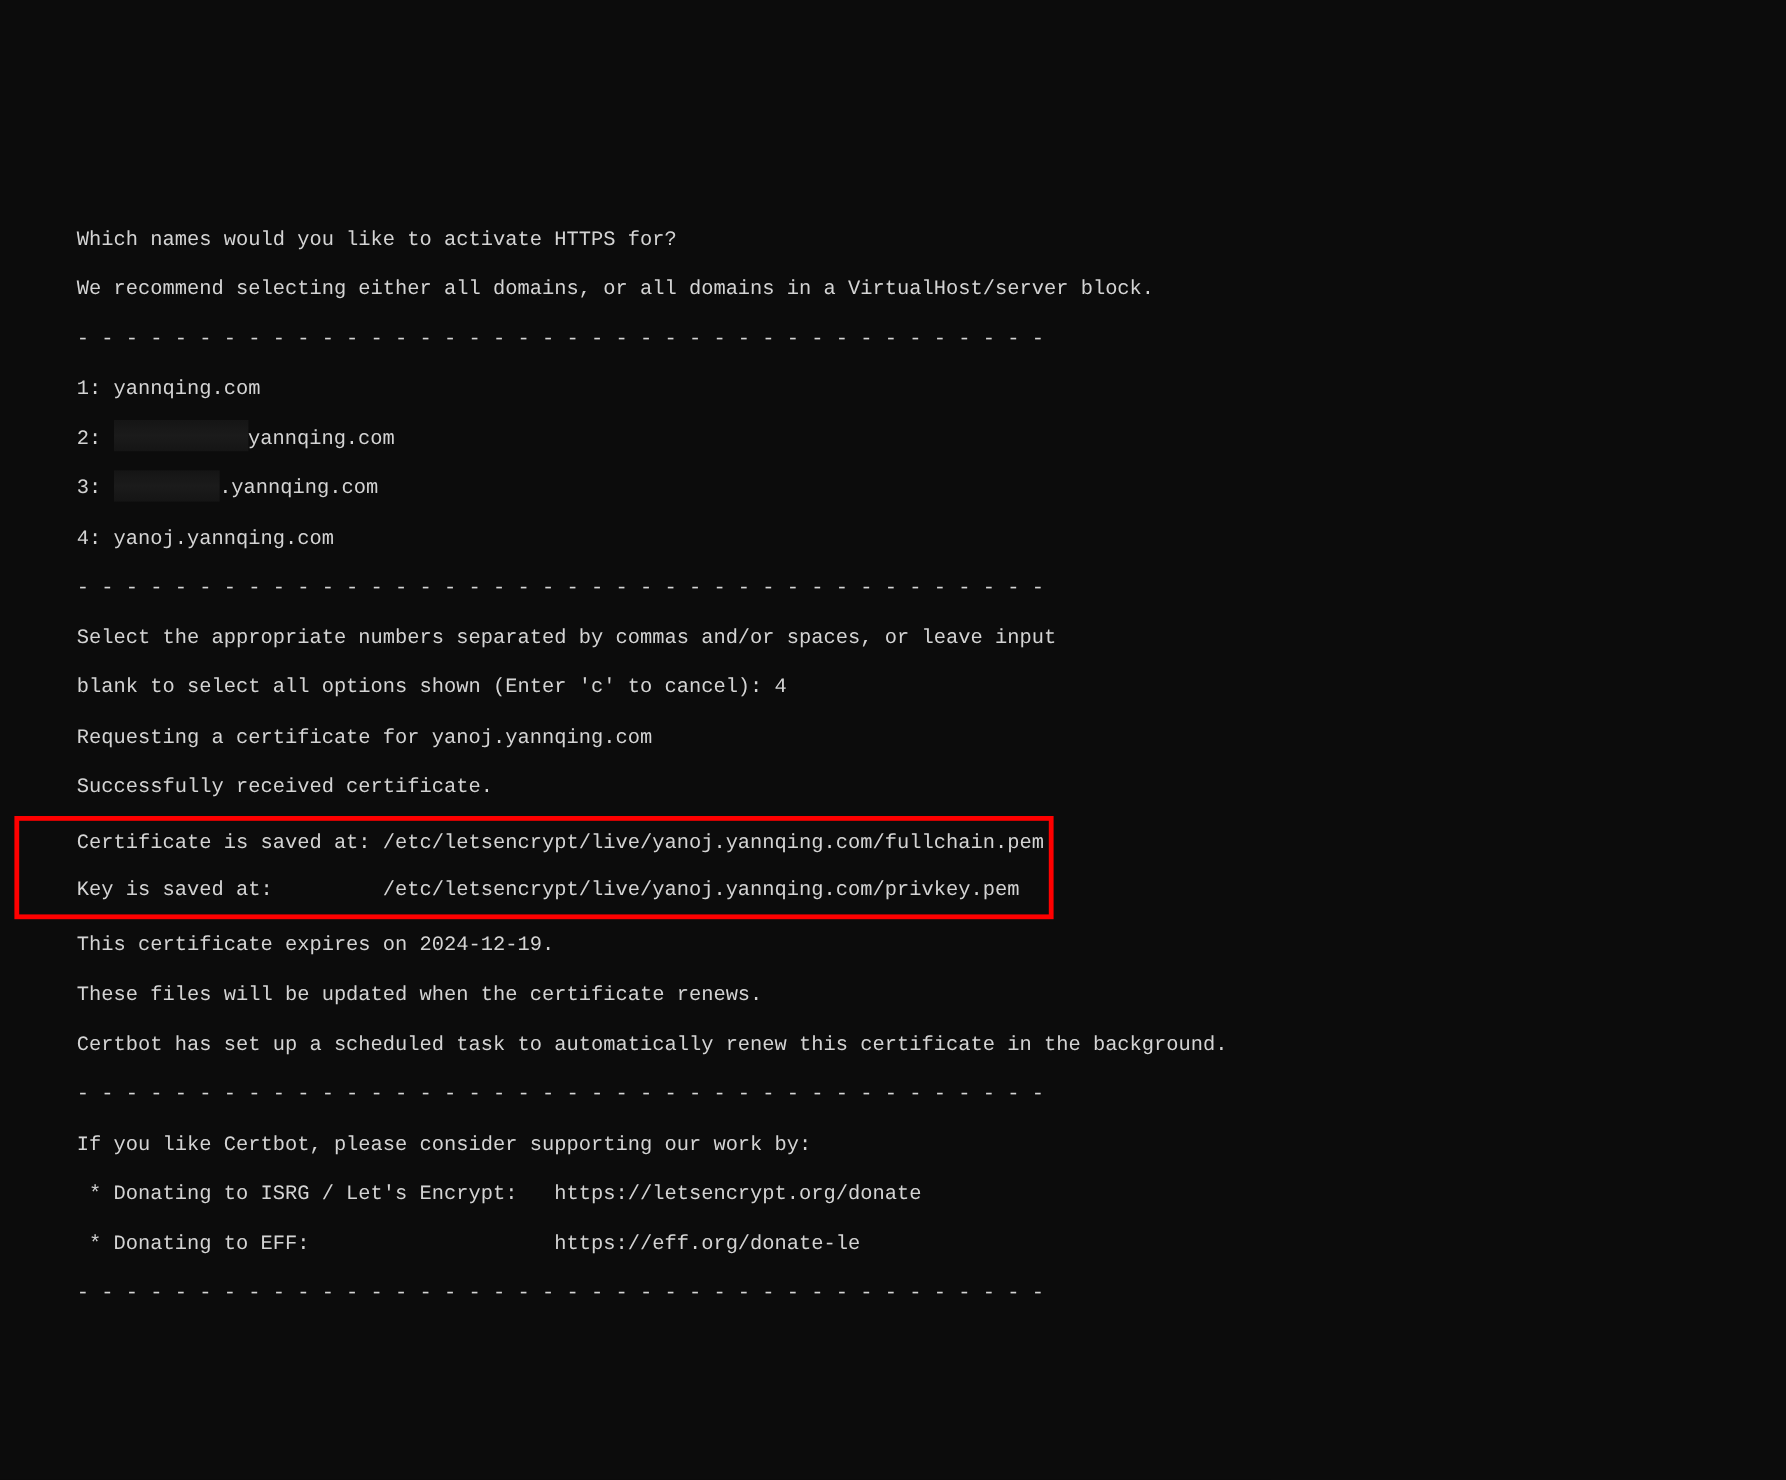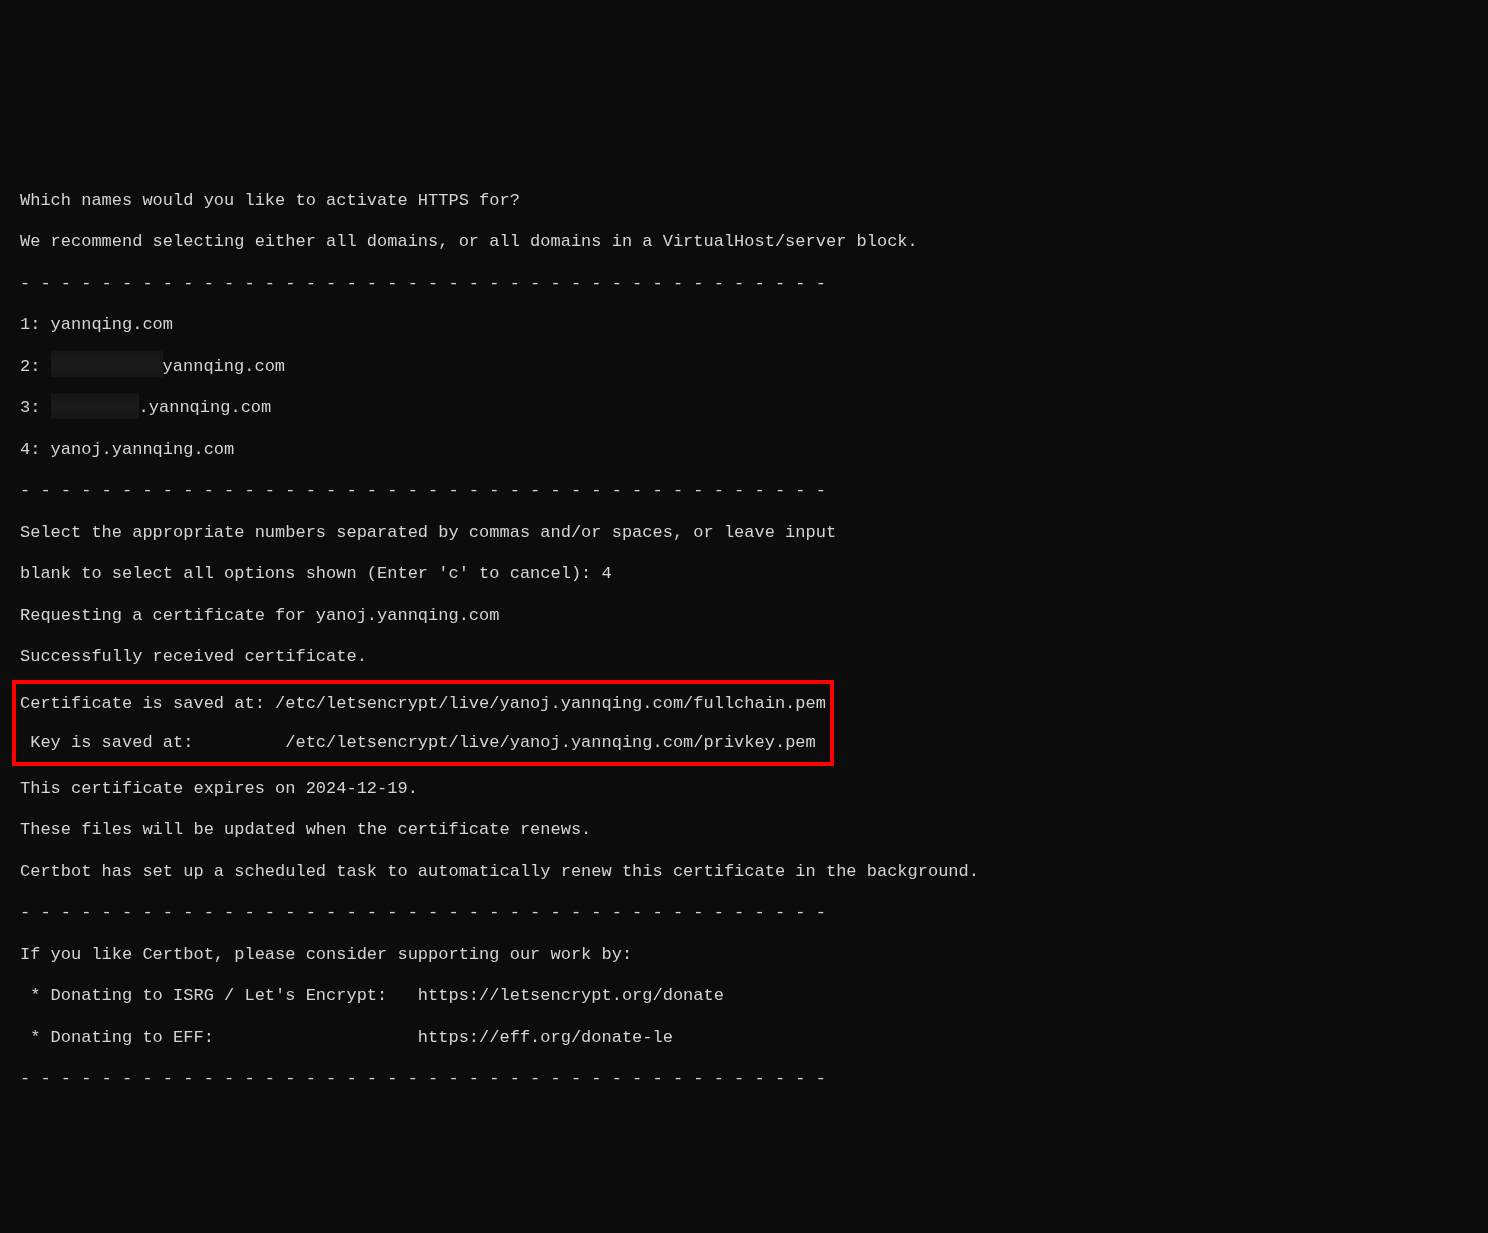--- a/index.html
+++ b/index.html
@@ -8,39 +8,38 @@
       color: #d4d4d4;
       font-family: 'Consolas', 'Courier New', monospace;
       font-size: 17px;
       padding: 14px 20px;
       line-height: 2.44;
       white-space: pre;
       width: 1488px;
       height: 1233px;
       overflow: hidden;
     }
-    .line { display: block; }
+    .line { display: block; margin-left: 44px; }
     .redact {
       display: inline-block;
       vertical-align: middle;
       background: linear-gradient(to bottom, #151515, #1b1b1b, #151515);
       height: 26px;
       margin-top: -4px;
     }
     .redact1 { width: 112px; }
     .redact2 { width: 88px; }
     .highlight-box {
       border: 4px solid #ff0000;
       padding: 0 4px;
       margin-left: -8px;
       display: inline-block;
       line-height: 2.3;
       margin-top: 2px;
       margin-bottom: 2px;
-      text-align: center;
     }
   </style>
 </head>
 <body>
 
 
 
 <span class="line">Which names would you like to activate HTTPS for?</span><span class="line">We recommend selecting either all domains, or all domains in a VirtualHost/server block.</span><span class="line">- - - - - - - - - - - - - - - - - - - - - - - - - - - - - - - - - - - - - - - -</span><span class="line">1: yannqing.com</span><span class="line"><span>2: </span><span class="redact redact1"></span><span>yannqing.com</span></span><span class="line"><span>3: </span><span class="redact redact2"></span><span>.yannqing.com</span></span><span class="line">4: yanoj.yannqing.com</span><span class="line">- - - - - - - - - - - - - - - - - - - - - - - - - - - - - - - - - - - - - - - -</span><span class="line">Select the appropriate numbers separated by commas and/or spaces, or leave input</span><span class="line">blank to select all options shown (Enter 'c' to cancel): 4</span><span class="line">Requesting a certificate for yanoj.yannqing.com</span><span class="line"></span><span class="line">Successfully received certificate.</span><span class="highlight-box"><span class="line">Certificate is saved at: /etc/letsencrypt/live/yanoj.yannqing.com/fullchain.pem</span><span class="line">Key is saved at:         /etc/letsencrypt/live/yanoj.yannqing.com/privkey.pem</span></span>
 <span class="line">This certificate expires on 2024-12-19.</span><span class="line">These files will be updated when the certificate renews.</span><span class="line">Certbot has set up a scheduled task to automatically renew this certificate in the background.</span><span class="line"></span><span class="line">- - - - - - - - - - - - - - - - - - - - - - - - - - - - - - - - - - - - - - - -</span><span class="line">If you like Certbot, please consider supporting our work by:</span><span class="line"> * Donating to ISRG / Let's Encrypt:   https://letsencrypt.org/donate</span><span class="line"> * Donating to EFF:                    https://eff.org/donate-le</span><span class="line">- - - - - - - - - - - - - - - - - - - - - - - - - - - - - - - - - - - - - - - -</span>
 

